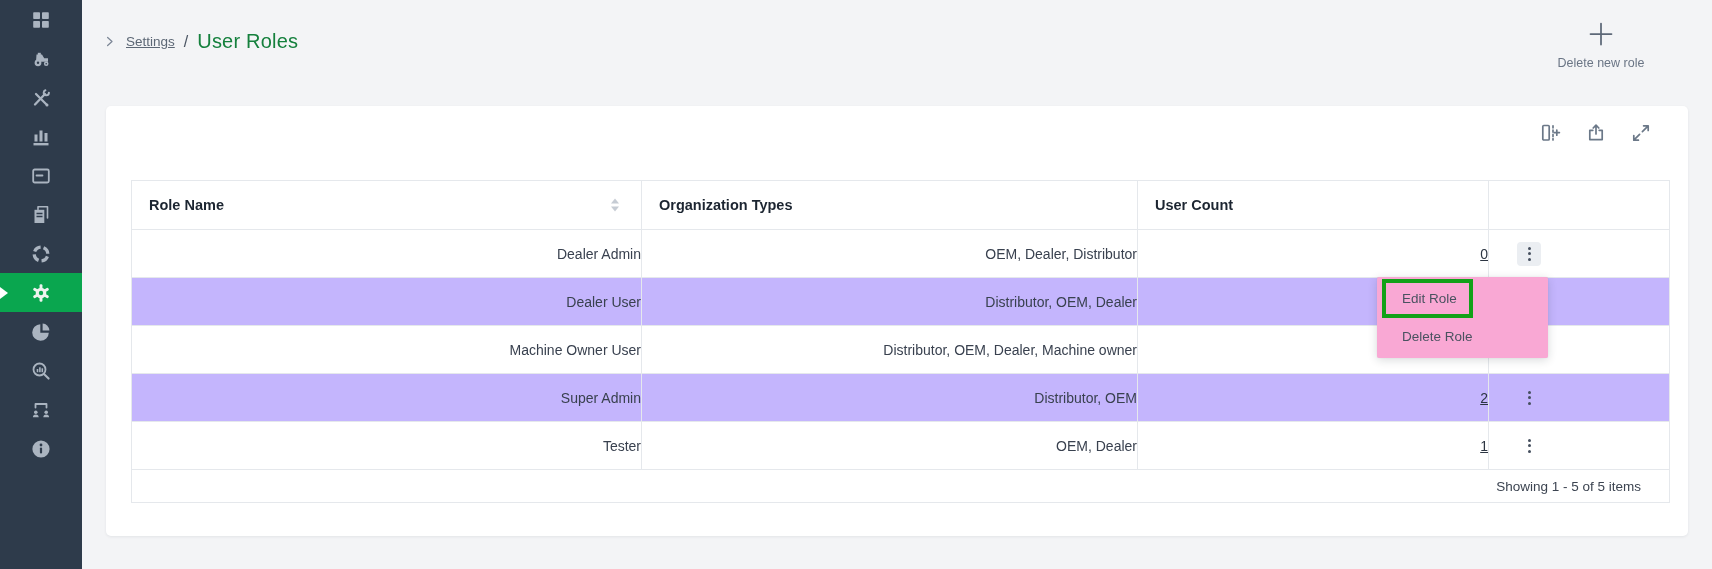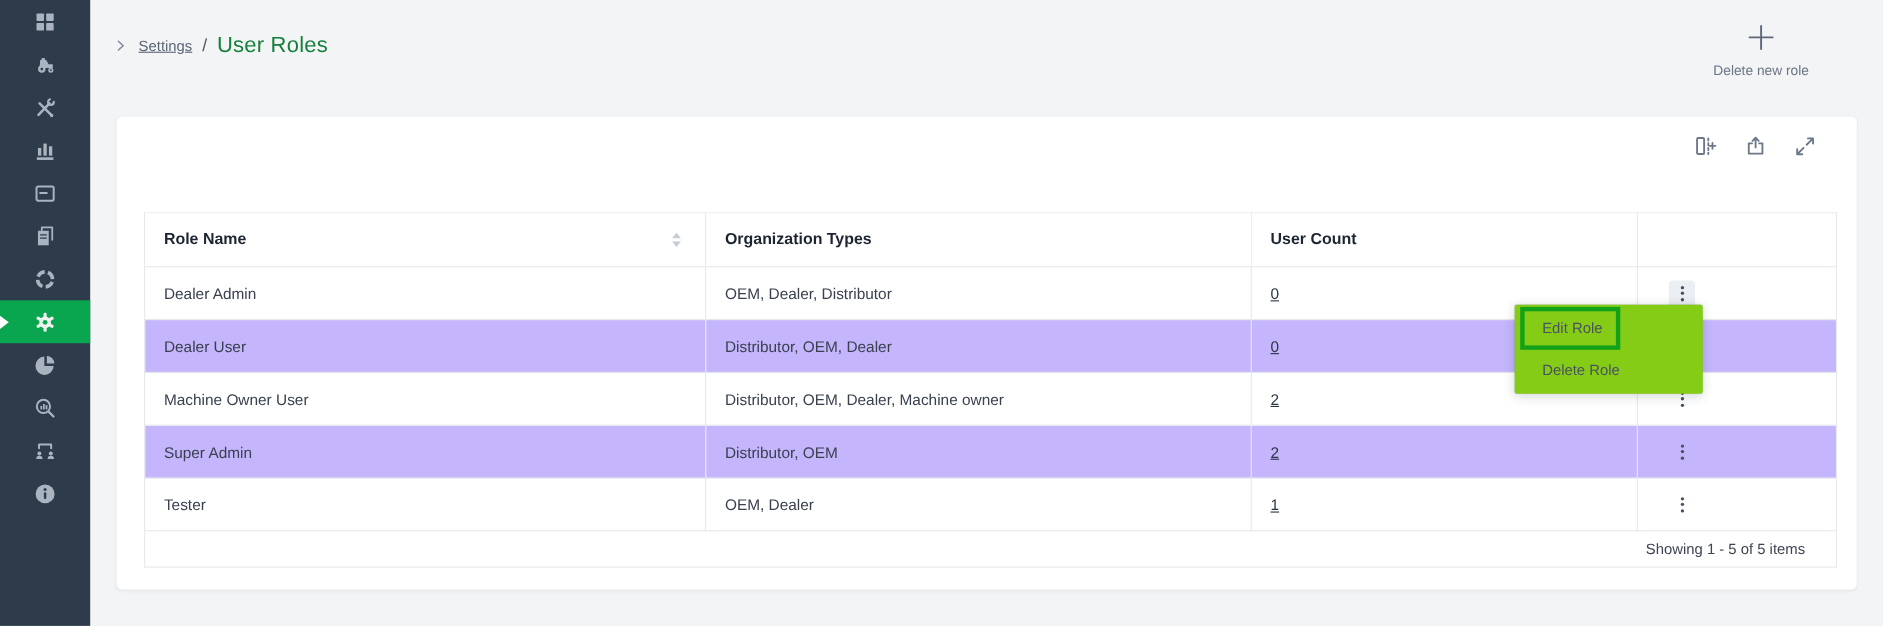--- a/index.html
+++ b/index.html
@@ -29,39 +29,39 @@
 
   
   .card { position:absolute; left:106px; top:106px; width:1582px; height:430px; background:#ffffff;
     border-radius:5px; box-shadow:0 1px 3px rgba(15,23,42,.07); z-index:1; }
 
   .toolbar { position:absolute; left:1540px; top:122px; display:flex; gap:23px; z-index:3; }
   .tool-btn { width:22px; height:22px; cursor:pointer; }
   .ticon { stroke:#6b7888; fill:none; stroke-width:1.7; stroke-linecap:round; stroke-linejoin:round; }
 
   
-  .tablewrap { position:absolute; left:131px; top:193px; z-index:2; }
+  .tablewrap { position:absolute; left:131px; top:180px; z-index:2; }
   table { border-collapse:collapse; table-layout:fixed; width:1538px; background:#fff; }
   col.c1{width:510px;} col.c2{width:496px;} col.c3{width:351px;} col.c4{width:181px;}
-  th, td { border:1px solid #e5e8ec; vertical-align:middle; }
+  th, td { border:1px solid #e5e8ec; vertical-align:middle;text-align:right; }
   th { height:49px; text-align:left; padding-left:17px; font-size:14.5px; font-weight:700; color:#1c2531; position:relative; background:#fff; }
   td { height:48px; padding-left:17px; font-size:14px; color:#39414f; background:#fff; }
   tr.zebra td { background:#c4b5fd; }
   .count-link { color:#2c3542; text-decoration:underline; font-weight:500; cursor:pointer; }
   .sort-carets { position:absolute; right:22px; top:50%; transform:translateY(-50%); display:flex; flex-direction:column; gap:3px; cursor:pointer; }
   .caret-up { width:0; height:0; border-left:4.5px solid transparent; border-right:4.5px solid transparent; border-bottom:5px solid #c6ccd4; }
   .caret-down { width:0; height:0; border-left:4.5px solid transparent; border-right:4.5px solid transparent; border-top:5px solid #c6ccd4; }
   td.actions { padding-left:28px; }
   .kebab { width:24px; height:24px; border-radius:4px; display:flex; flex-direction:column; align-items:center; justify-content:center; gap:2.5px; cursor:pointer; }
   .kebab.pressed { background:#ebeef2; }
   .kebab i { width:3px; height:3px; border-radius:50%; background:#454f5e; }
   td.footer-cell { height:33px; text-align:right; padding-right:28px; font-size:13.5px; color:#3c4451; background:#fff; }
 
   
-  .ctx-menu { position:absolute; left:1377px; top:277px; width:171px; height:81px; background:#84cc16;
+  .ctx-menu { position:absolute; left:1377px; top:277px; width:171px; height:81px; background:#f9a8d4;
     border-radius:2px; box-shadow:0 2px 10px rgba(20,28,40,.16), 0 0 1px rgba(20,28,40,.12); z-index:5; padding-top:2px; }
   .ctx-item { height:38px; display:flex; align-items:center; padding-left:25px; font-size:13.5px; color:#4a5260; cursor:pointer; }
   .highlight-box { position:absolute; left:1382px; top:279px; width:91px; height:39px; border:4px solid #12a118; z-index:6; pointer-events:none; }
 </style>
 </head>
 <body>
 
 <div class="page">
 
   <nav class="sidebar">

